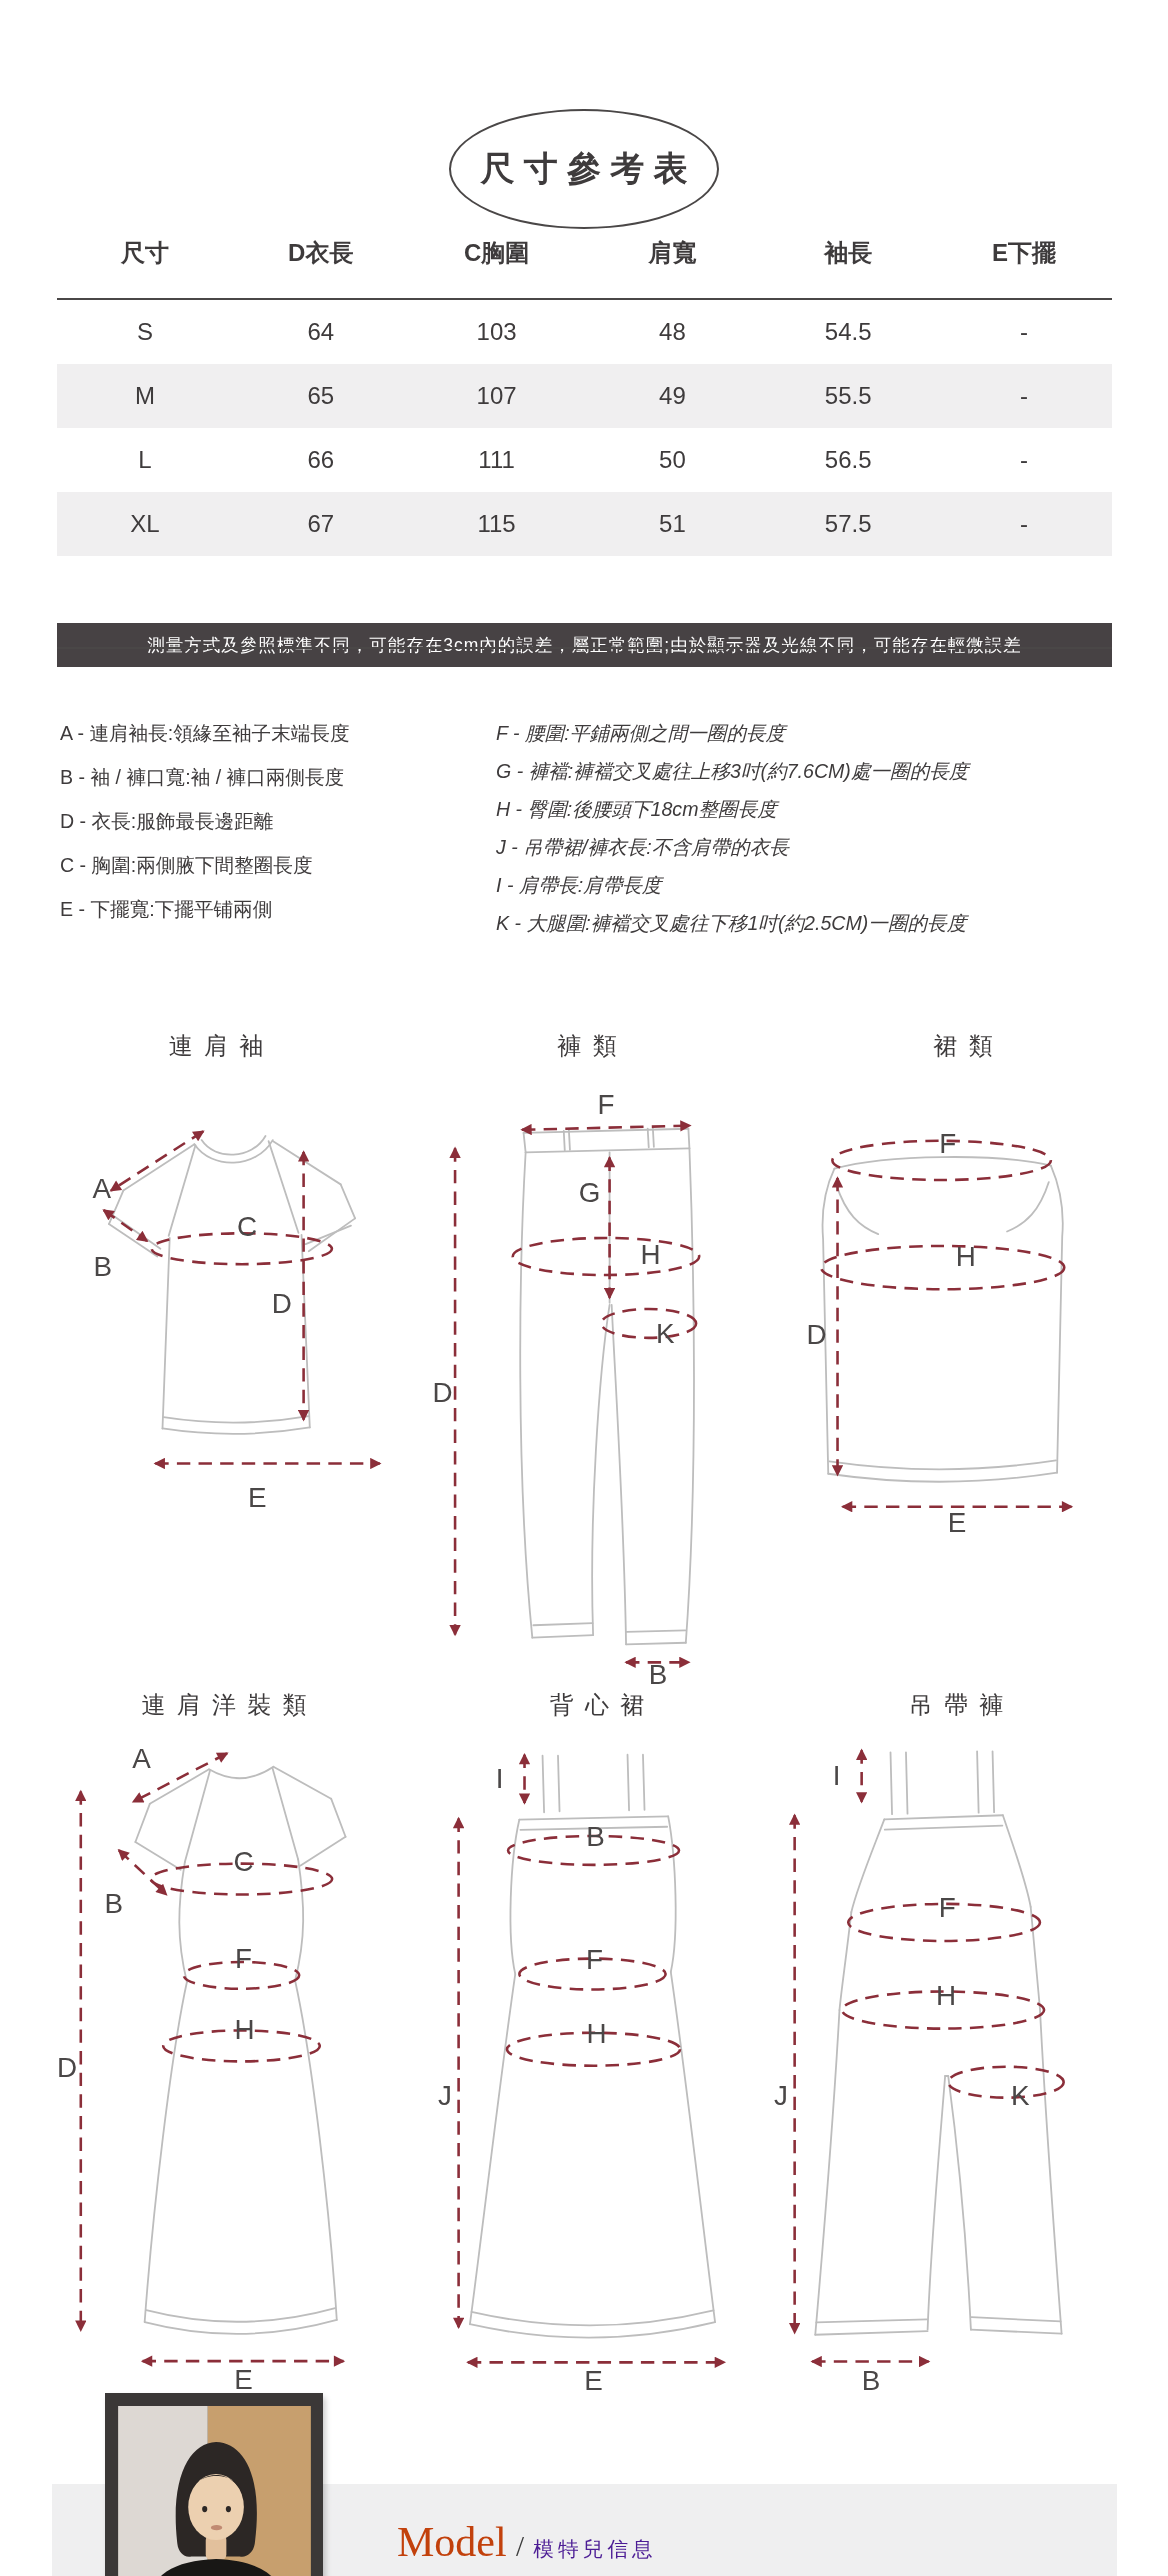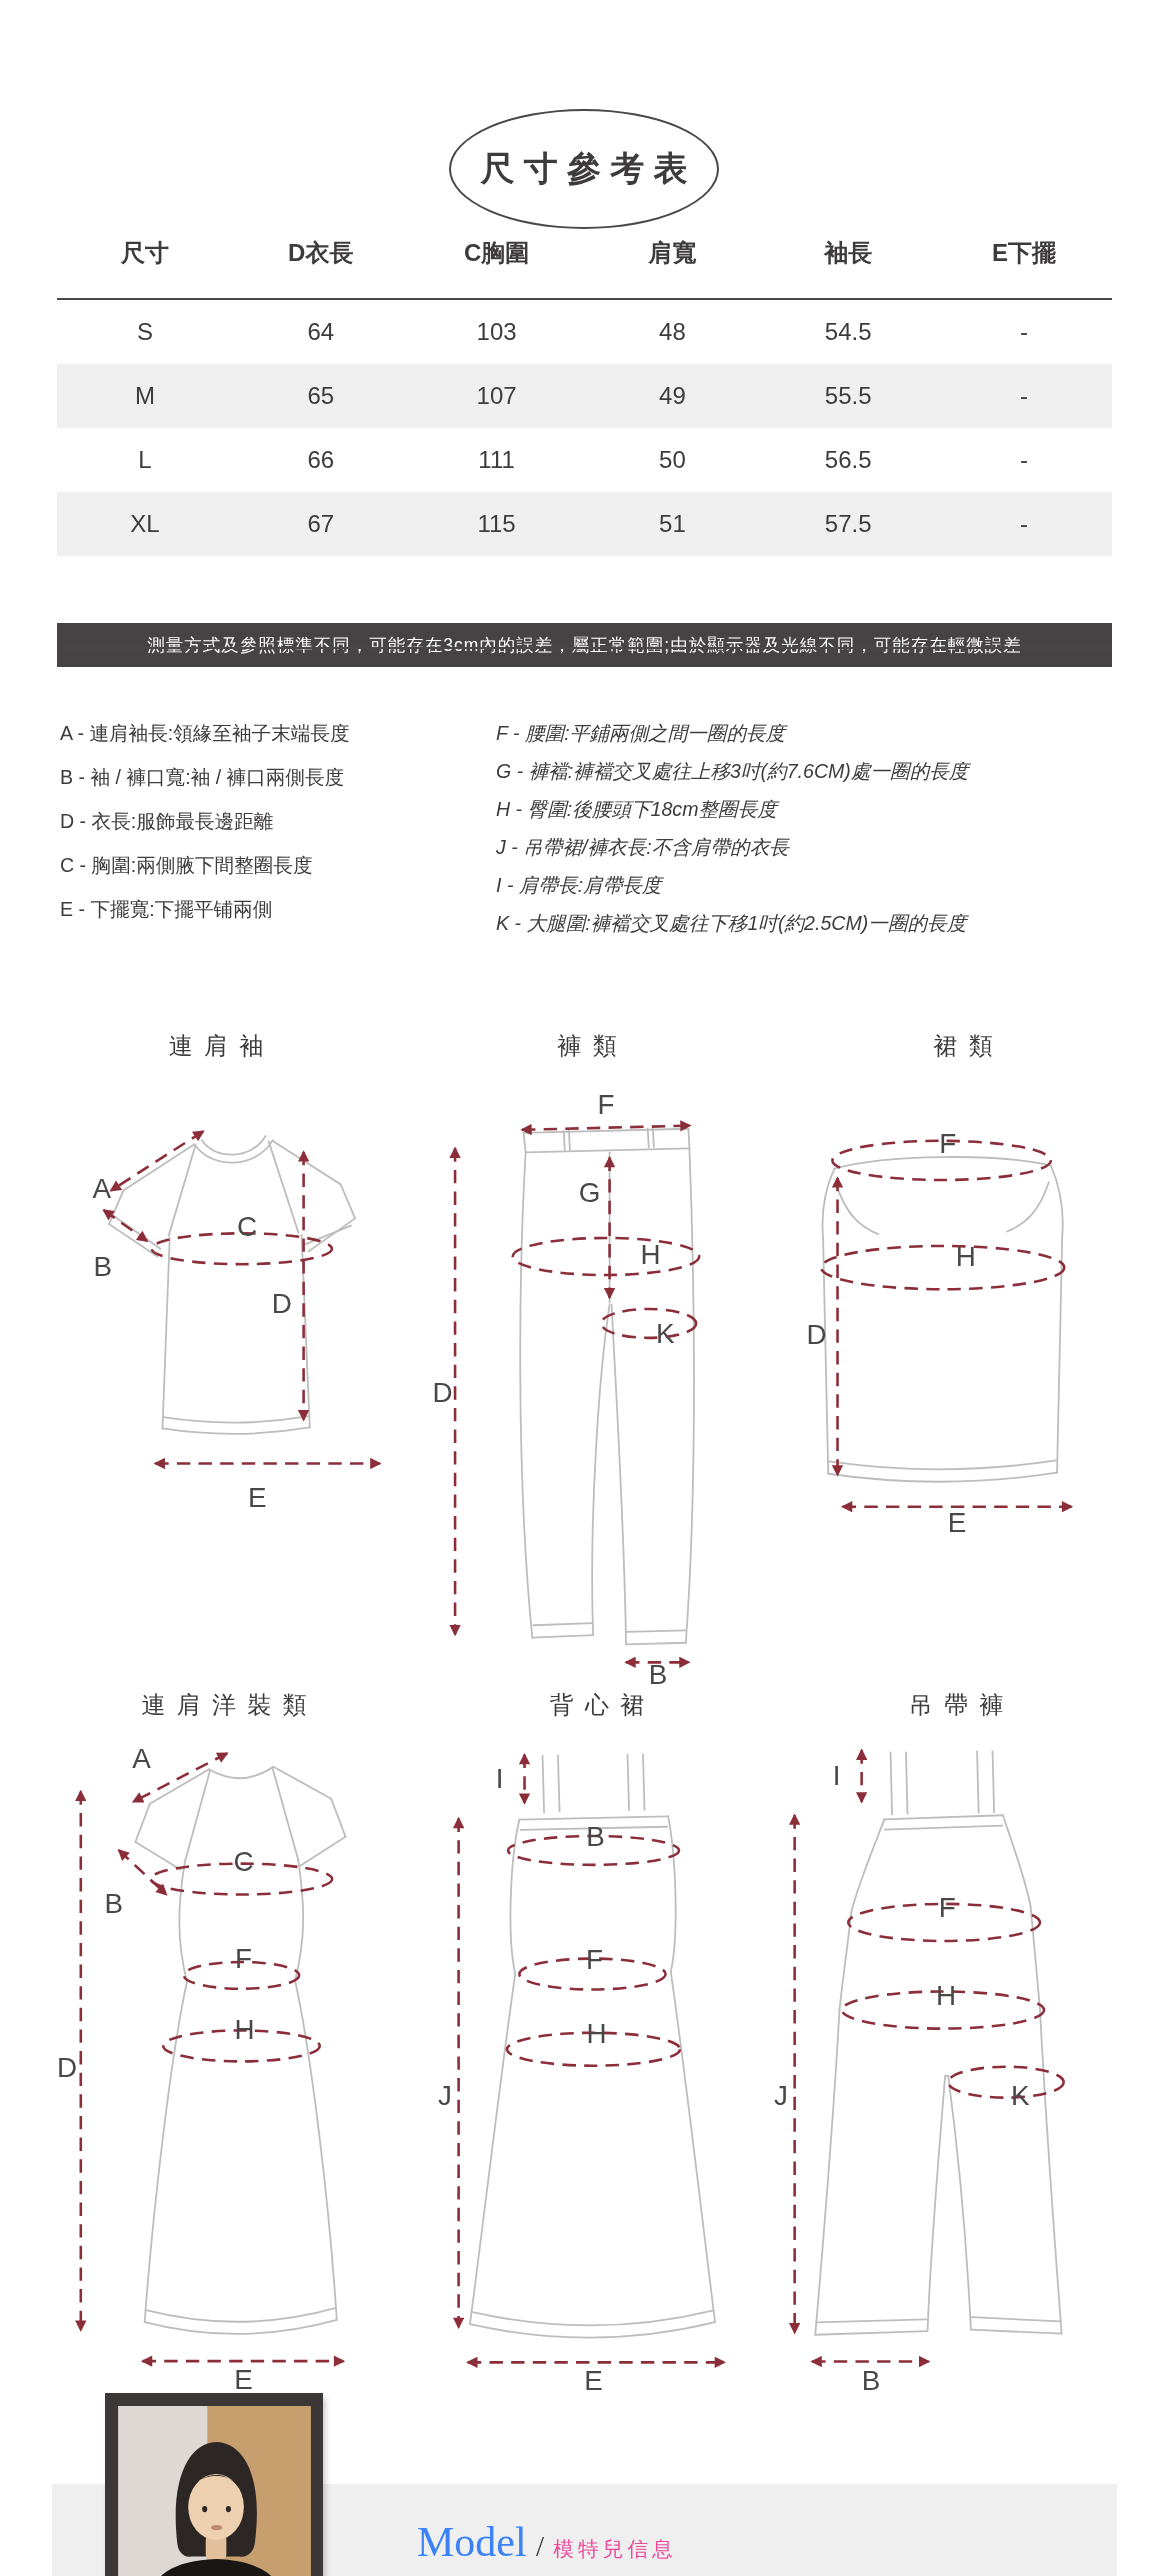--- a/index.html
+++ b/index.html
@@ -49,23 +49,23 @@
   .arrow{marker-start:url(#arr);marker-end:url(#arr);}
   .lbl{fill:#4a4747;font-family:"Liberation Sans","DejaVu Sans",sans-serif;font-size:54px;}
   .mid{text-anchor:middle;}
 
   
   .gray-band{left:52px;top:2484px;width:1065px;height:208px;background:var(--band);}
   .photo-frame{left:105px;top:2393px;width:218px;height:269px;background:var(--frame);
     box-shadow:2.6px 3.6px 6.2px rgba(0,0,0,.22);}
   .photo-inner{position:absolute;left:13px;top:13px;width:193px;height:201px;overflow:hidden;}
   .model-heading{left:397px;top:2518px;display:flex;align-items:baseline;gap:9.3px;}
-  .model-heading .big{font-family:"Liberation Serif","DejaVu Serif",serif;font-size:42px;color:#3b82f6;margin-left:20px;}
+  .model-heading .big{font-family:"Liberation Serif","DejaVu Serif",serif;font-size:42px;color:#c2410c;}
   .model-heading .slash{font-family:"Liberation Serif","DejaVu Serif",serif;font-size:29px;color:#3c3c3c;}
-  .model-heading .sub{font-size:20.6px;letter-spacing:4.1px;color:#ec4899;}
+  .model-heading .sub{font-size:20.6px;letter-spacing:4.1px;color:#4c1d95;}
   .stat{display:flex;align-items:center;gap:8.2px;font-size:23px;letter-spacing:1px;color:#3c3c3c;}
   .stat-1{left:430px;top:2573px;}
   .stat-3{left:710px;top:2573px;}
 </style>
 </head>
 <body>
 
 <div class="page">
 
   <svg width="0" height="0" class="abs" aria-hidden="true">

